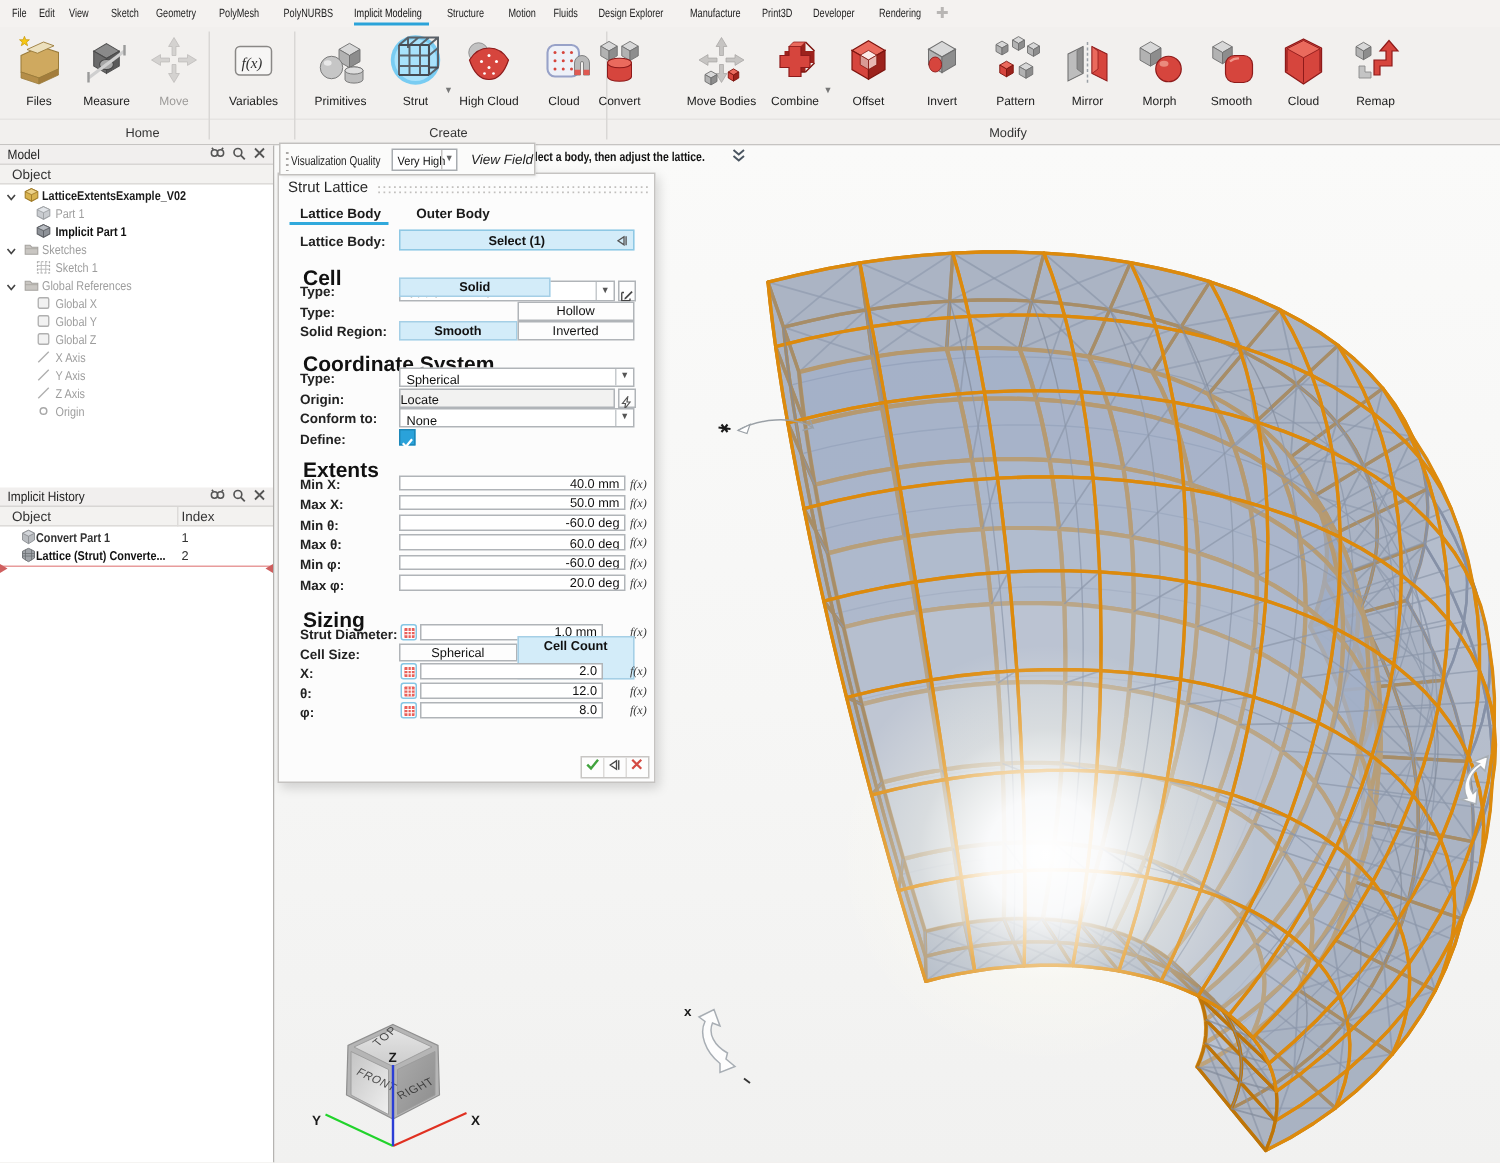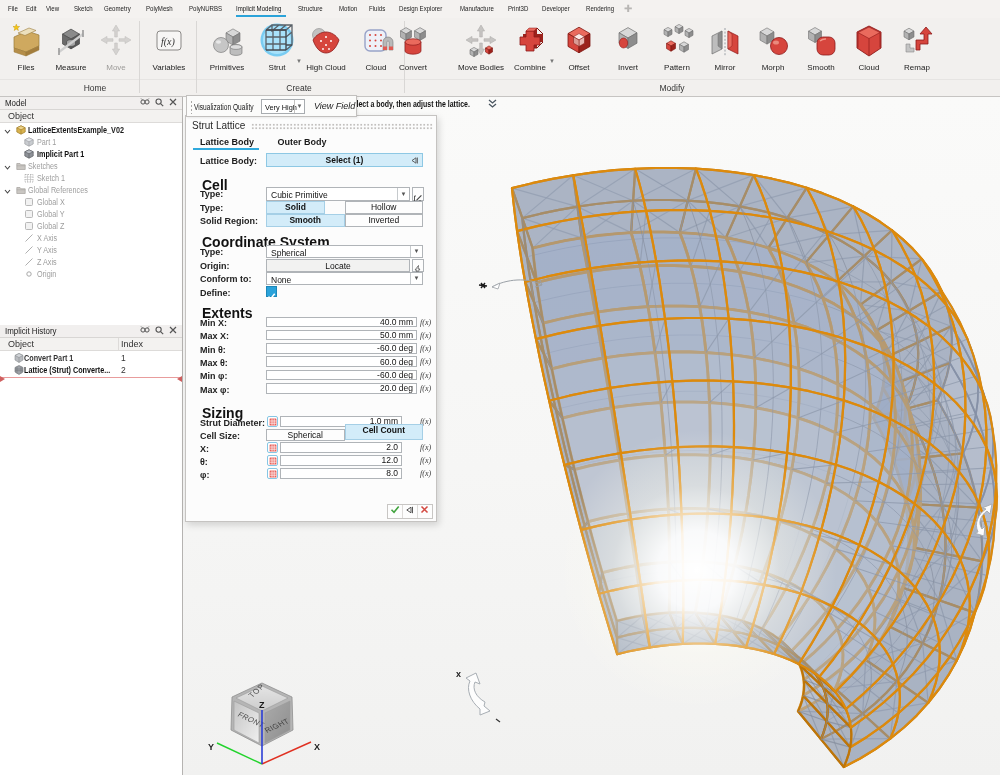--- a/index.html
+++ b/index.html
@@ -72,21 +72,21 @@
   .d-tab { position:absolute; top:21px; font-size:9px; font-weight:bold; color:#1a1a1a; text-align:center; }
   #tab-underline { position:absolute; left:7px; top:31.5px; width:66px; height:2px; background:#30a9dc; }
   .d-label { position:absolute; left:14px; font-size:9px; color:#222; white-space:nowrap;font-weight:bold; }
   .d-section { position:absolute; left:16px; font-size:14px; font-weight:bold; color:#111; white-space:nowrap; }
   .d-input { position:absolute; background:#fff; border:1px solid #b0b4b8; font-size:8.5px; color:#111; text-align:right; padding-right:3px; white-space:nowrap; }
   .d-combo { position:absolute; background:#fff; border:1px solid #b0b4b8; font-size:8.5px; color:#111; }
   .d-combo .c-val { position:absolute; left:4px; top:1.5px; white-space:nowrap; }
   .d-combo .c-arr { position:absolute; right:0; top:0; width:12px; height:100%; border-left:1px solid #c6cacd; color:#555; font-size:6px; text-align:center; }
   .d-toggle { position:absolute; border:1px solid #b0b4b8; font-size:8.5px; color:#111; text-align:center; background:#fdfdfd; }
   .d-toggle.on { background:#d3ecf9; border-color:#a5cfe6; font-weight:bold; }
-  .d-btn { position:absolute; border:1px solid #b0b4b8; background:#f2f2f1; font-size:8.5px; color:#111; text-align:center; }
+  .d-btn { position:absolute; border:1px solid #b0b4b8; background:#f2f2f1; font-size:8.5px; color:#111; text-align:left; }
   .d-sel-btn { position:absolute; border:1px solid #8ec8e4; background:#d3ecf9; font-size:8.5px; font-weight:bold; color:#111; text-align:center; }
   .d-iconbtn { position:absolute; border:1px solid #b0b4b8; background:#fdfdfd; text-align:center; }
   .fx { position:absolute; font-size:8px; font-style:italic; color:#3a3a3a; font-family:"Liberation Serif", serif; white-space:nowrap; }
   .redbtn { position:absolute; width:11.5px; height:11px; border:1px solid #86c6e4; border-radius:2px; background:#fff; }
   .redbtn svg { position:absolute; left:1.5px; top:1.5px; }
   #d-footer { position:absolute; left:200.5px; top:387.5px; width:46px; height:15px; border:1px solid #c8c6c4; background:#fdfdfd; display:flex; }
   #d-footer .fcell { flex:1; border-right:1px solid #dddbd9; text-align:center; line-height:13px; font-size:9px; }
   #d-footer .fcell:last-child { border-right:none; }
 
   
@@ -1153,21 +1153,21 @@
     <span class="c-val">Cubic Primitive</span>
     <span class="c-arr" style="line-height:12px">▼</span>
   </div>
   <div class="d-iconbtn" style="left:226px;top:71px;width:11.5px;height:13.5px">
     <svg width="8" height="8" viewBox="0 0 8 8" style="margin-top:2px">
         <path d="M0.5 2 L0.5 7.5 L6 7.5 M0.5 2 L2 2 M6 7.5 L6 6" fill="none" stroke="#444" stroke-width="0.9"></path>
         <path d="M2.5 5.5 L7 1 L7.8 1.8 L3.3 6.3 L2.2 6.6 Z" fill="#444"></path>
       </svg>
   </div>
   <div class="d-label" style="top:86.5px">Type:</div>
-  <div class="d-toggle on" style="left:80px;top:85px;width:59px;height:12.5px;line-height:11px">Solid</div>
+  <div class="d-toggle on" style="left:80px;top:69px;width:101px;height:12.5px;line-height:11px">Solid</div>
   <div class="d-toggle" style="left:158.5px;top:85px;width:78.5px;height:12.5px;line-height:11px">Hollow</div>
   <div class="d-label" style="top:99.5px">Solid Region:</div>
   <div class="d-toggle on" style="left:80px;top:98px;width:78.5px;height:12.5px;line-height:11px">Smooth</div>
   <div class="d-toggle" style="left:158.5px;top:98px;width:78.5px;height:12.5px;line-height:11px">Inverted</div>
 
   <div class="d-section" style="top:117.5px">Coordinate System</div>
   <div class="d-label" style="top:131px">Type:</div>
   <div class="d-combo" style="left:80px;top:129px;width:157px;height:13px">
     <span class="c-val">Spherical</span>
     <span class="c-arr" style="line-height:11px">▼</span>
@@ -1216,21 +1216,21 @@
   <div class="redbtn" style="left:80.5px;top:299.5px">
     <svg width="8" height="8" viewBox="0 0 8 8">
         <rect x="0.6" y="0.6" width="6.8" height="6.8" fill="#e9605a" rx="0.5"></rect>
         <path d="M0.6 3 L7.4 3 M0.6 5.2 L7.4 5.2 M3 0.6 L3 7.4 M5.2 0.6 L5.2 7.4" stroke="#fff" stroke-width="0.7"></path>
       </svg>
   </div>
   <input class="d-input" style="left: 94px; top: 299.5px; width: 122px; height: 11px;" readonly="" value="1.0 mm">
   <span class="fx" style="left:234px;top:301px">f(x)</span>
   <div class="d-label" style="top:315px">Cell Size:</div>
   <div class="d-toggle" style="left:80px;top:312.5px;width:78.5px;height:12.5px;line-height:11px">Spherical</div>
-  <div class="d-toggle on" style="left:158.5px;top:308px;width:78.5px;height:16px;line-height:11px">Cell Count</div>
+  <div class="d-toggle on" style="left:158.5px;top:308px;width:78.5px;height:29px;line-height:11px">Cell Count</div>
   <div class="d-label" style="top:327.5px">X:</div>
     <div class="redbtn" style="left:80.5px;top:325.5px">
       <svg width="8" height="8" viewBox="0 0 8 8">
         <rect x="0.6" y="0.6" width="6.8" height="6.8" fill="#e9605a" rx="0.5"></rect>
         <path d="M0.6 3 L7.4 3 M0.6 5.2 L7.4 5.2 M3 0.6 L3 7.4 M5.2 0.6 L5.2 7.4" stroke="#fff" stroke-width="0.7"></path>
       </svg>
     </div>
     <input class="d-input" style="left: 94px; top: 326px; width: 122px; height: 10.5px;" readonly="" value="2.0">
     <span class="fx" style="left:234px;top:327.0px">f(x)</span>
   <div class="d-label" style="top:340.5px">θ:</div>

